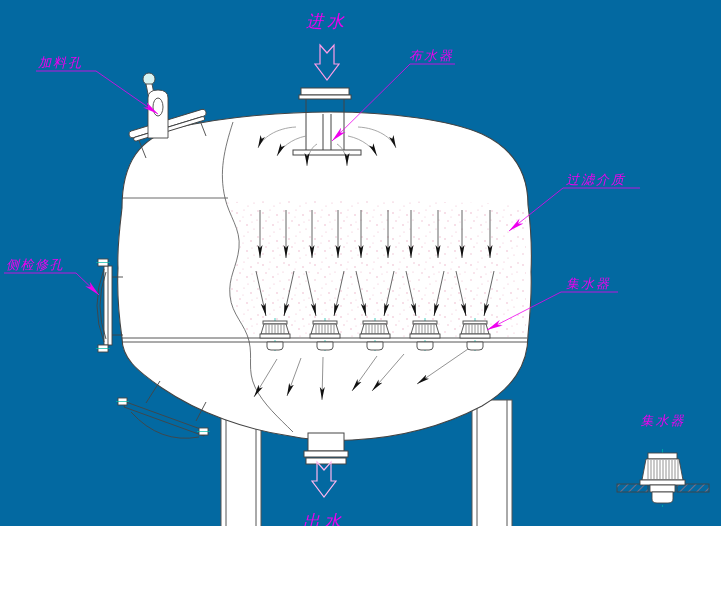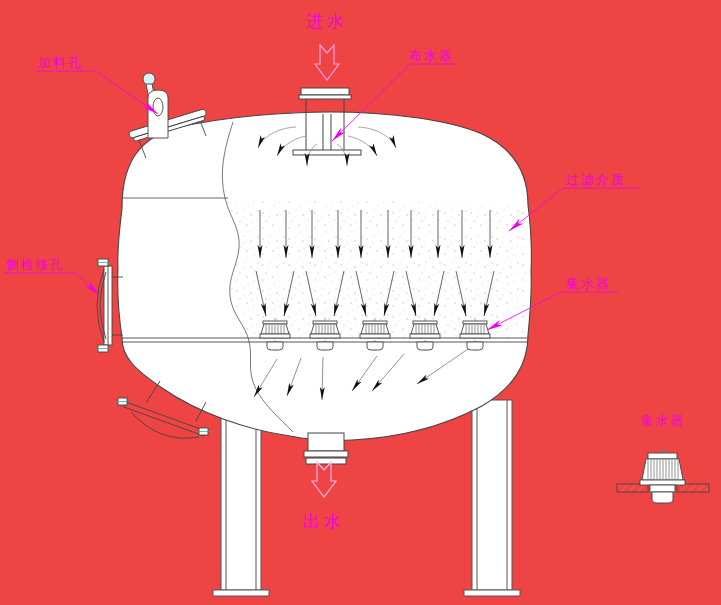--- a/index.html
+++ b/index.html
@@ -1,17 +1,17 @@
 <!DOCTYPE html>
 <html><head>
 <meta charset="utf-8">
 <style>
   html,body{margin:0;padding:0;background:#ffffff;}
-  .canvas{position:relative;width:721px;height:605px;background:#ef4444;overflow:hidden;
-          font-family:"Liberation Sans", sans-serif;}
+  .canvas{position:relative;width:721px;height:526px;background:#0369a1;overflow:hidden;
+          font-family:"Liberation Sans", sans-serif;font-style:italic;}
   svg{display:block;}
   svg text{font-family:"Liberation Sans", sans-serif;fill:#ee00ee;}
 </style>
 </head>
 <body>
 
 <div class="canvas">
 <svg width="721" height="605" viewBox="0 0 721 605">
   <defs>
     <marker id="bh" markerUnits="userSpaceOnUse" markerWidth="13" markerHeight="6" refX="13" refY="3" orient="auto">

